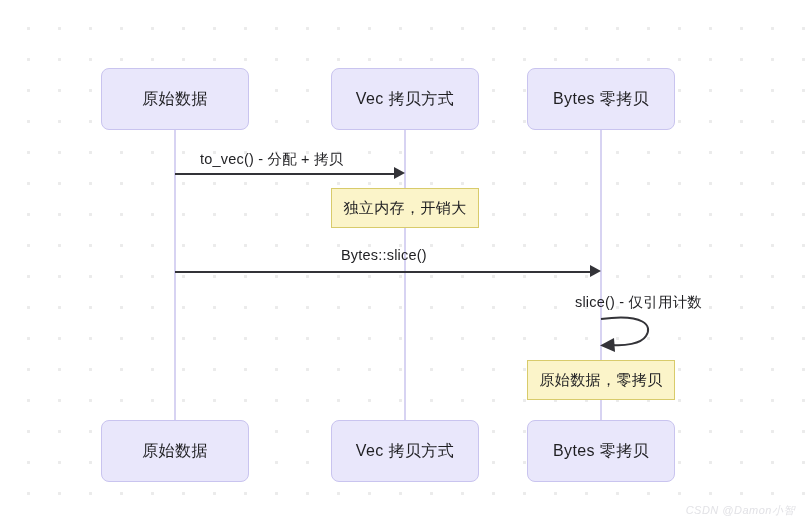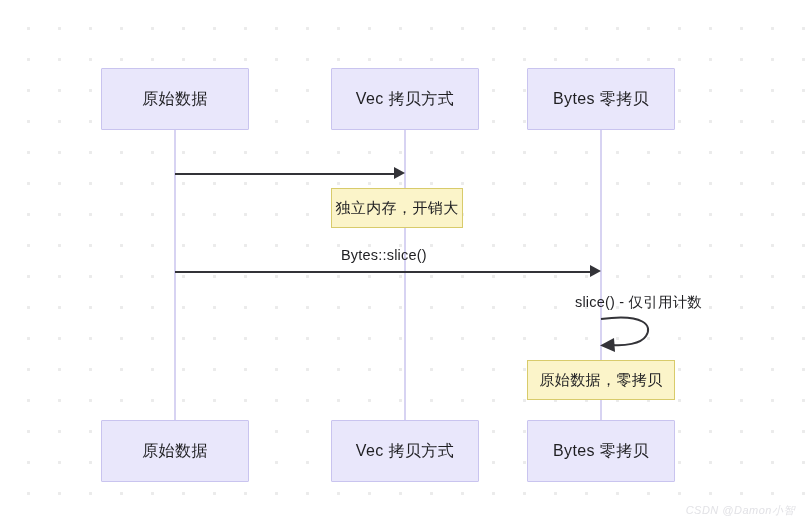--- a/index.html
+++ b/index.html
@@ -29,21 +29,21 @@
     top: 130px;
     height: 290px;
   }
 
   
   .actor-box {
     position: absolute;
     box-sizing: border-box;
     background: #e9e7fb;
     border: 1px solid #c9c4ef;
-    border-radius: 1px;
+    border-radius: 8px;
     display: flex;
     align-items: center;
     justify-content: center;
     color: #1f1f22;
     font-size: 16px;
     letter-spacing: 0.4px;
     height: 62px;
   }
 
   
@@ -114,24 +114,25 @@
   <div class="actor-box" style="left:101px; top:68px; width:148px;">
     <span>原始数据</span>
   </div>
   <div class="actor-box" style="left:331px; top:68px; width:148px;">
     <span>Vec 拷贝方式</span>
   </div>
   <div class="actor-box" style="left:527px; top:68px; width:148px;">
     <span>Bytes 零拷贝</span>
   </div>
 
+  <div class="msg-label" style="left:200px; top:150px;">to_vec() - 分配 + 拷贝</div>
   <div class="msg-line" style="left:175px; top:173px; width:219px;"></div>
   <div class="msg-arrow" style="left:394px; top:167px;"></div>
 
-  <div class="note-box" style="left:331px; top:188px; width:132px;">
+  <div class="note-box" style="left:331px; top:188px; width:148px;">
     <span>独立内存，开销大</span>
   </div>
 
   <div class="msg-label" style="left:341px; top:247px;">Bytes::slice()</div>
   <div class="msg-line" style="left:175px; top:271px; width:415px;"></div>
   <div class="msg-arrow" style="left:590px; top:265px;"></div>
 
   <div class="msg-label" style="left:532px; top:293px;margin-left:43px;">slice() - 仅引用计数</div>
   <svg class="self-loop" style="left:598px; top:312px;" width="70" height="46" viewBox="0 0 70 46">
     <path d="M 3 7 C 46 1, 55 14, 48 24 C 43 32, 26 34, 14 33" fill="none" stroke="#333338" stroke-width="2"></path>

